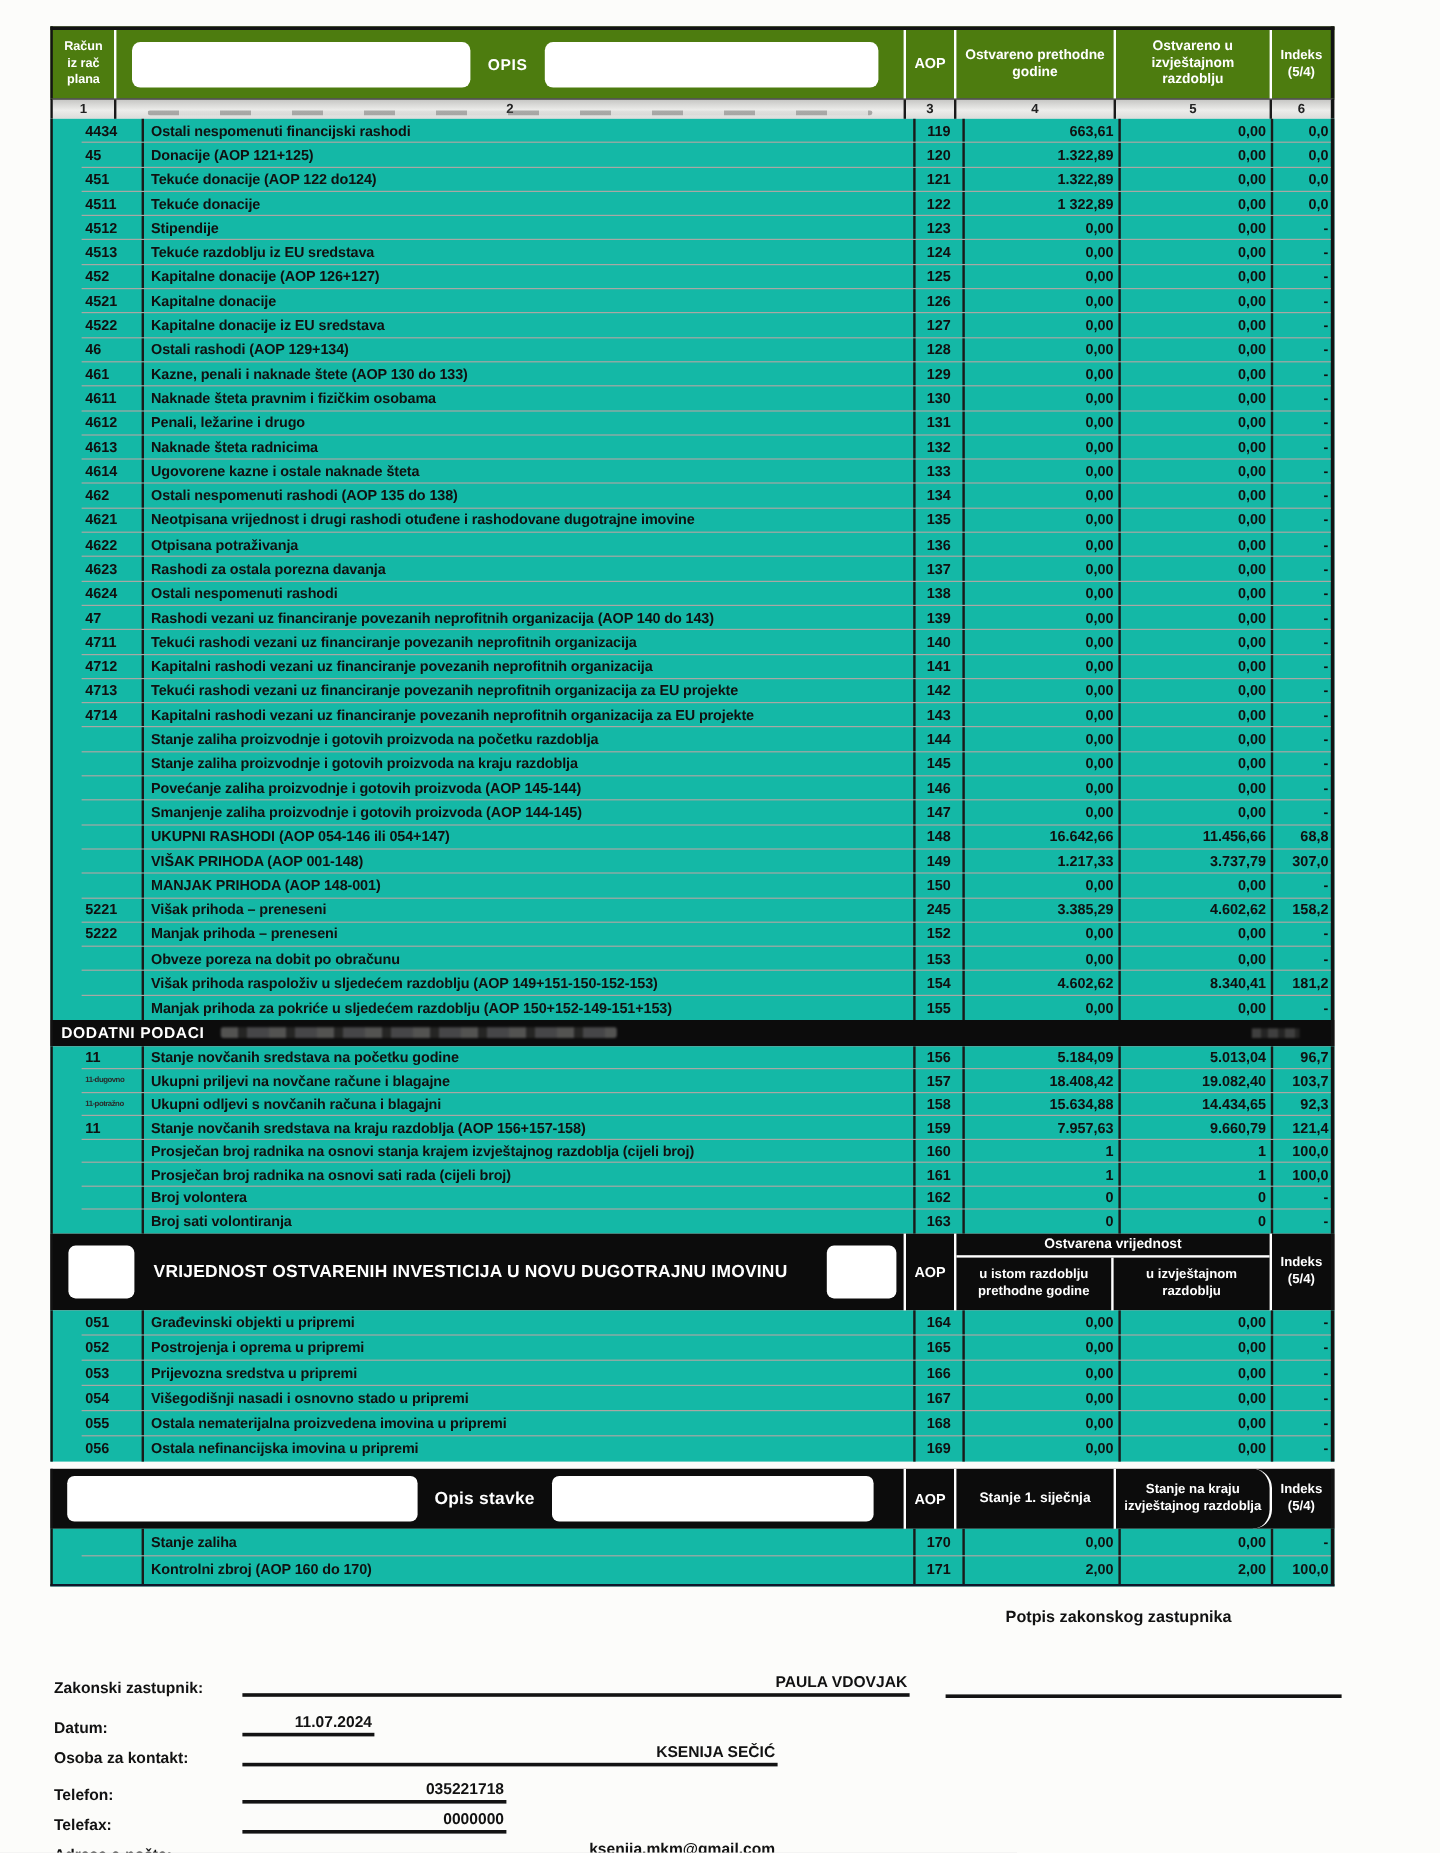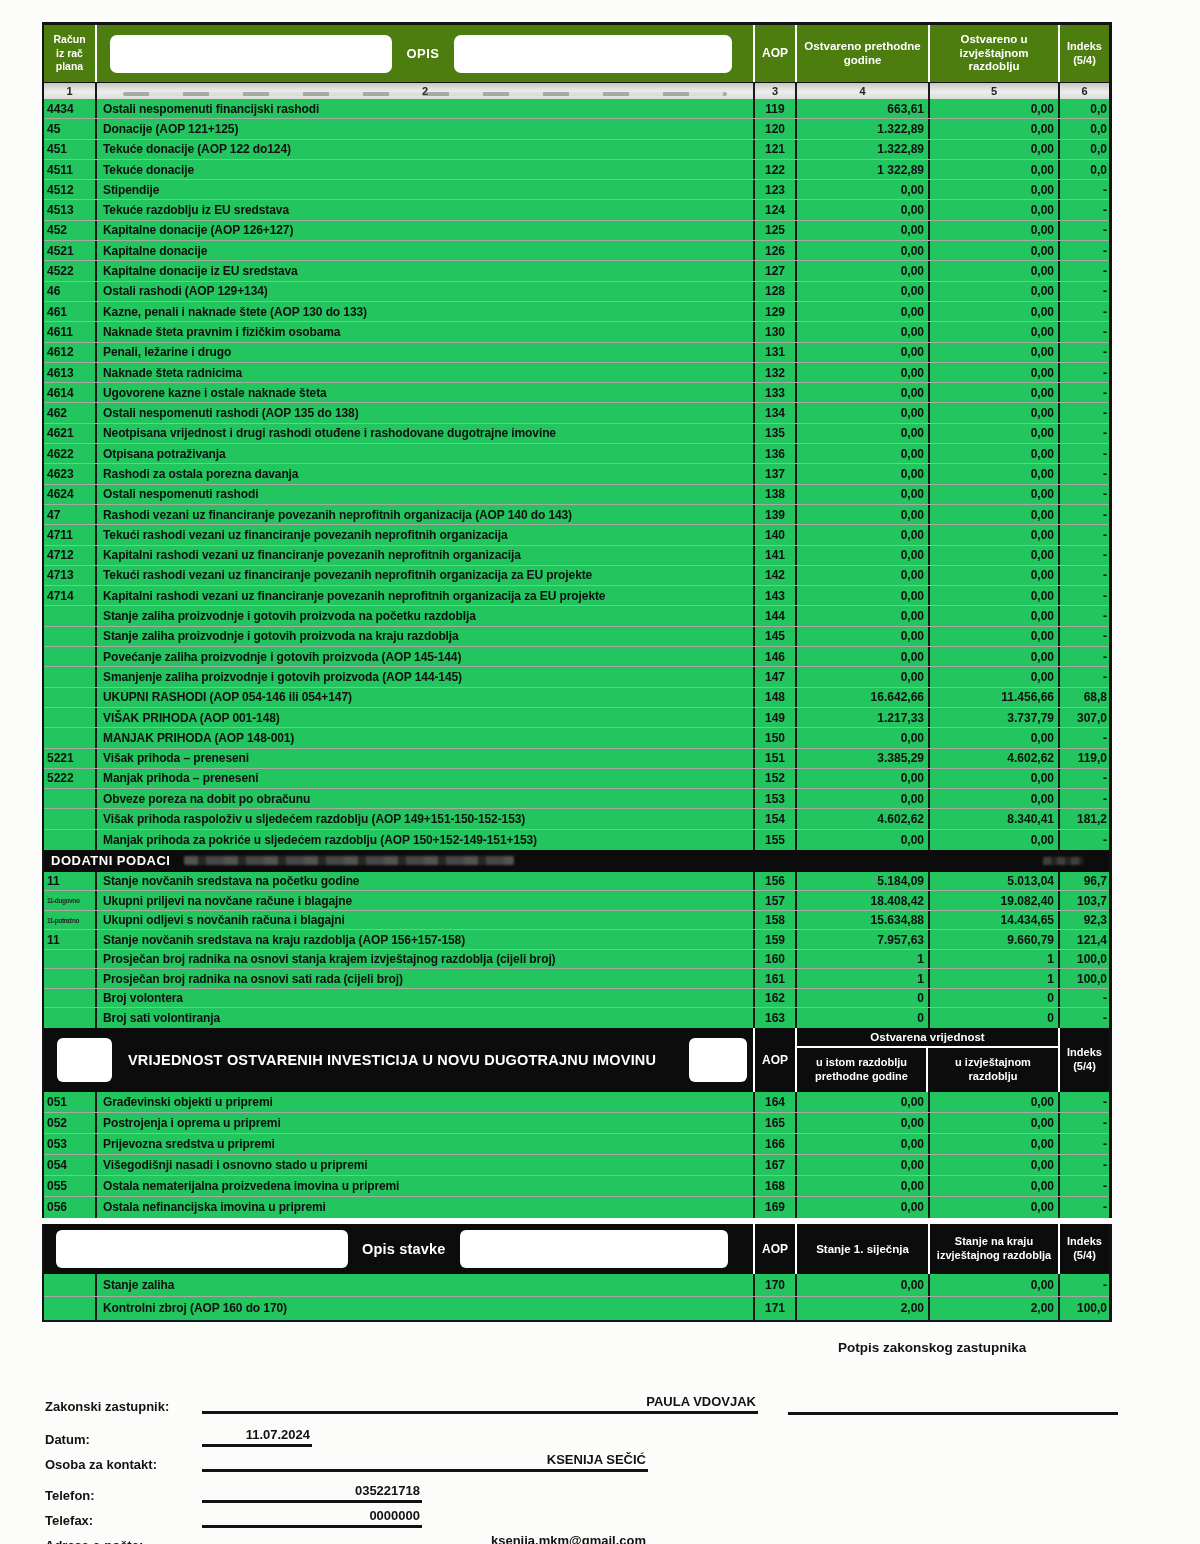--- a/index.html
+++ b/index.html
@@ -88,24 +88,24 @@
   .inv-sub2 { width:130px; }
   .blob { background:#fff; border-radius:6px; }
   .invest-head .blob-a { width:55px; height:44px; margin-left:13px; margin-right:16px; }
   .invest-head .blob-b { width:58px; height:44px; margin-left:auto; margin-right:6px; }
   .stavke-head { height:50px; }
   .stavke-head .blob-a { width:292px; height:38px; margin-left:12px; margin-right:14px; }
   .stavke-head .blob-b { width:268px; height:38px; margin-left:14px; margin-right:6px; }
   .st-c4 { width:133px; display:flex; align-items:center; justify-content:center; text-align:center;
       font-weight:700; font-size:11.5px; border-right:2px solid #fff; padding:0 6px; }
   .st-c5 { width:130px; display:flex; align-items:center; justify-content:center; text-align:center;
-      font-weight:700; font-size:11px; line-height:1.25; border-right:2px solid #fff; padding:0 2px; }
+      font-weight:700; font-size:11px; line-height:1.25; border-right:2px solid #fff; padding:0 2px;border-radius:16px; }
   .gap6 { height:6px; }
   .bottom-close { border-bottom:2px solid #0f172a; }
-  .rows-dod, .rows-main, .rows-inv, .rows-stv { background:#22c55e; }
+  .rows-dod, .rows-main, .rows-inv, .rows-stv { background:#14b8a6;padding-left:24px; }
 
   
   .potpis { position:absolute; left:838px; top:1340px; font-weight:700; font-size:13.5px; }
   .sig-line { position:absolute; left:788px; top:1412px; width:330px; height:3px; background:#131313; }
   .ffield { position:absolute; left:45px; display:flex; align-items:flex-end; }
   .flabel { width:157px; font-weight:700; font-size:13px; }
   .fvalue { font-weight:700; font-size:13px; border-bottom:3px solid #131313; padding:0 2px 2px 2px;text-align:right; }
   .f0{top:1394px}.f1{top:1427px}.f2{top:1452px}.f3{top:1483px}.f4{top:1508px}.f5{top:1533px}
   .f0 .fvalue{width:556px}.f1 .fvalue{width:110px}.f2 .fvalue{width:446px}
   .f3 .fvalue{width:220px}.f4 .fvalue{width:220px}.f5 .fvalue{width:446px}
@@ -396,24 +396,24 @@
         <div class="c code"></div>
         <div class="c desc">MANJAK PRIHODA (AOP 148-001)</div>
         <div class="c aop">150</div>
         <div class="c v1">0,00</div>
         <div class="c v2">0,00</div>
         <div class="c idx">-</div>
       </div>
         <div class="row">
         <div class="c code">5221</div>
         <div class="c desc">Višak prihoda – preneseni</div>
-        <div class="c aop">151</div>
+        <div class="c aop">245</div>
         <div class="c v1">3.385,29</div>
         <div class="c v2">4.602,62</div>
-        <div class="c idx">119,0</div>
+        <div class="c idx">158,2</div>
       </div>
         <div class="row">
         <div class="c code">5222</div>
         <div class="c desc">Manjak prihoda – preneseni</div>
         <div class="c aop">152</div>
         <div class="c v1">0,00</div>
         <div class="c v2">0,00</div>
         <div class="c idx">-</div>
       </div>
         <div class="row">

